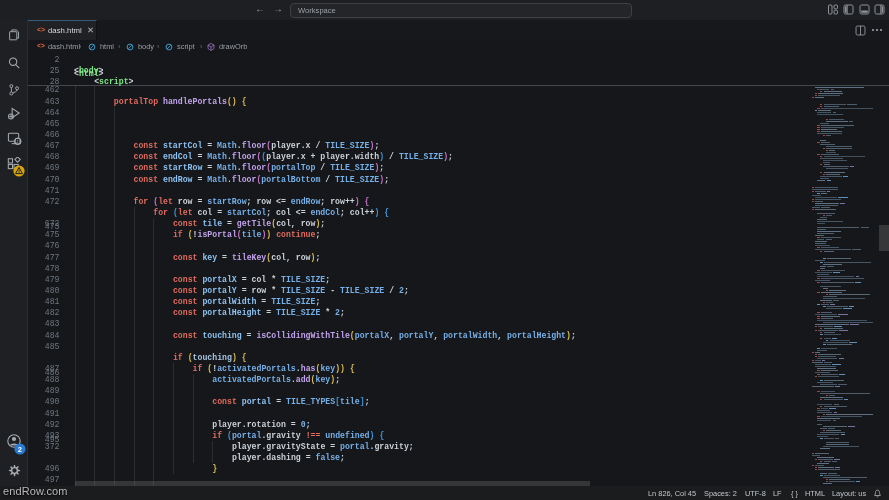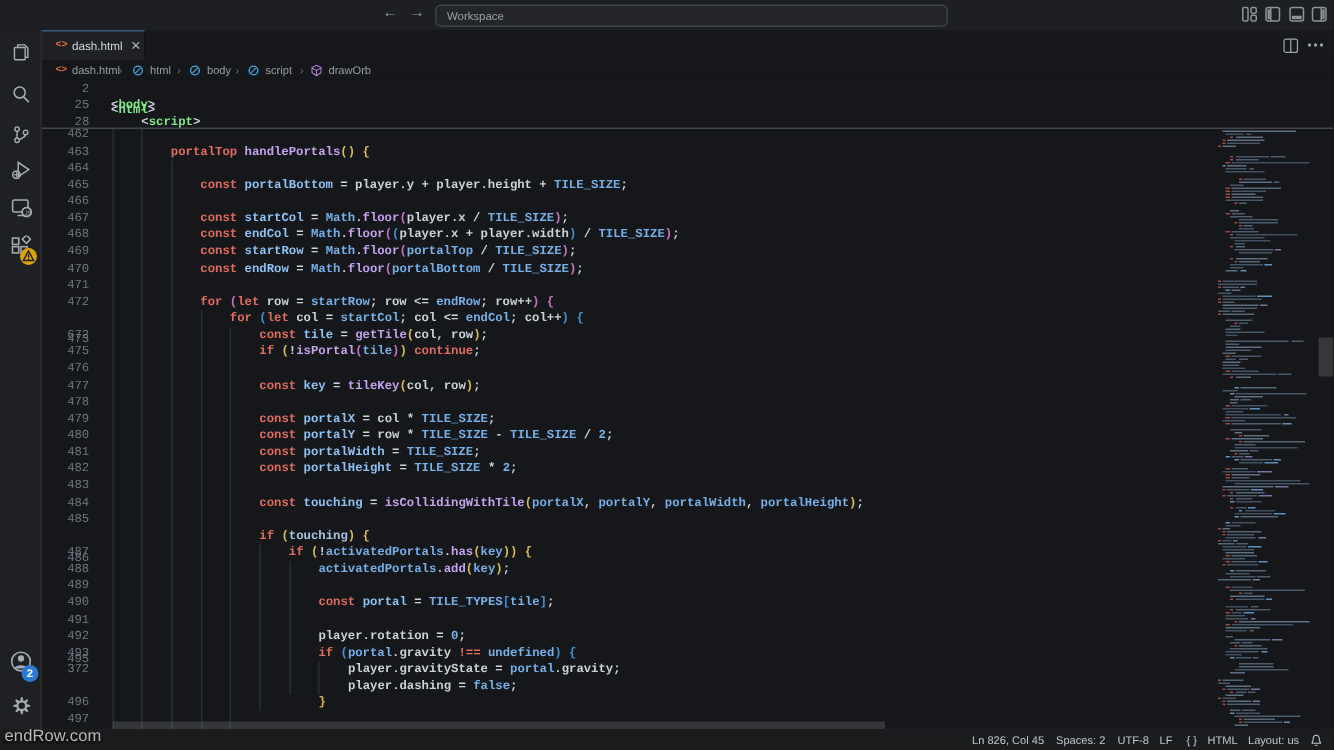--- a/index.html
+++ b/index.html
@@ -165,21 +165,20 @@
         <div class="ig" style="left:105.54px;top:153.97px;height:278.57px"></div>
         <div class="ig" style="left:125.22px;top:165.12px;height:267.43px"></div>
         <div class="ig" style="left:144.90px;top:309.98px;height:111.43px"></div>
         <div class="ig" style="left:164.58px;top:321.12px;height:89.14px"></div>
         <div class="ig" style="left:184.26px;top:387.98px;height:22.29px"></div>
         <div class="gl" style="top:31.40px">462</div>
         <div class="gl" style="top:42.54px">463</div>
         <div class="cl" style="top:42.54px;left:85.86px"><span style="color:#e06c5f">portalTop</span><span style="color:#ccd2d9"> </span><span style="color:#c2a3ec">handlePortals</span><span style="color:#d9bb4e">()</span><span style="color:#ccd2d9"> </span><span style="color:#d9bb4e">{</span></div>
         <div class="gl" style="top:53.69px">464</div>
         <div class="gl" style="top:64.83px">465</div>
-        <div class="cl" style="top:64.83px;left:105.54px"><span style="color:#e06c5f">const</span><span style="color:#ccd2d9"> </span><span style="color:#8ec2f2">portalBottom</span><span style="color:#ccd2d9"> = player.y + player.height + </span><span style="color:#76b0e8">TILE_SIZE</span><span style="color:#ccd2d9">;</span></div>
         <div class="gl" style="top:75.97px">466</div>
         <div class="gl" style="top:87.12px">467</div>
         <div class="cl" style="top:87.12px;left:105.54px"><span style="color:#e06c5f">const</span><span style="color:#ccd2d9"> </span><span style="color:#8ec2f2">startCol</span><span style="color:#ccd2d9"> = </span><span style="color:#76b0e8">Math</span><span style="color:#ccd2d9">.</span><span style="color:#c2a3ec">floor</span><span style="color:#c472c4">(</span><span style="color:#ccd2d9">player.x / </span><span style="color:#76b0e8">TILE_SIZE</span><span style="color:#c472c4">)</span><span style="color:#ccd2d9">;</span></div>
         <div class="gl" style="top:98.26px">468</div>
         <div class="cl" style="top:98.26px;left:105.54px"><span style="color:#e06c5f">const</span><span style="color:#ccd2d9"> </span><span style="color:#8ec2f2">endCol</span><span style="color:#ccd2d9"> = </span><span style="color:#76b0e8">Math</span><span style="color:#ccd2d9">.</span><span style="color:#c2a3ec">floor</span><span style="color:#c472c4">(</span><span style="color:#3f93d4">(</span><span style="color:#ccd2d9">player.x + player.width</span><span style="color:#3f93d4">)</span><span style="color:#ccd2d9"> / </span><span style="color:#76b0e8">TILE_SIZE</span><span style="color:#c472c4">)</span><span style="color:#ccd2d9">;</span></div>
         <div class="gl" style="top:109.40px">469</div>
         <div class="cl" style="top:109.40px;left:105.54px"><span style="color:#e06c5f">const</span><span style="color:#ccd2d9"> </span><span style="color:#8ec2f2">startRow</span><span style="color:#ccd2d9"> = </span><span style="color:#76b0e8">Math</span><span style="color:#ccd2d9">.</span><span style="color:#c2a3ec">floor</span><span style="color:#c472c4">(</span><span style="color:#76b0e8">portalTop</span><span style="color:#ccd2d9"> / </span><span style="color:#76b0e8">TILE_SIZE</span><span style="color:#c472c4">)</span><span style="color:#ccd2d9">;</span></div>
         <div class="gl" style="top:120.54px">470</div>
         <div class="cl" style="top:120.54px;left:105.54px"><span style="color:#e06c5f">const</span><span style="color:#ccd2d9"> </span><span style="color:#8ec2f2">endRow</span><span style="color:#ccd2d9"> = </span><span style="color:#76b0e8">Math</span><span style="color:#ccd2d9">.</span><span style="color:#c2a3ec">floor</span><span style="color:#c472c4">(</span><span style="color:#76b0e8">portalBottom</span><span style="color:#ccd2d9"> / </span><span style="color:#76b0e8">TILE_SIZE</span><span style="color:#c472c4">)</span><span style="color:#ccd2d9">;</span></div>
         <div class="gl" style="top:131.69px">471</div>

